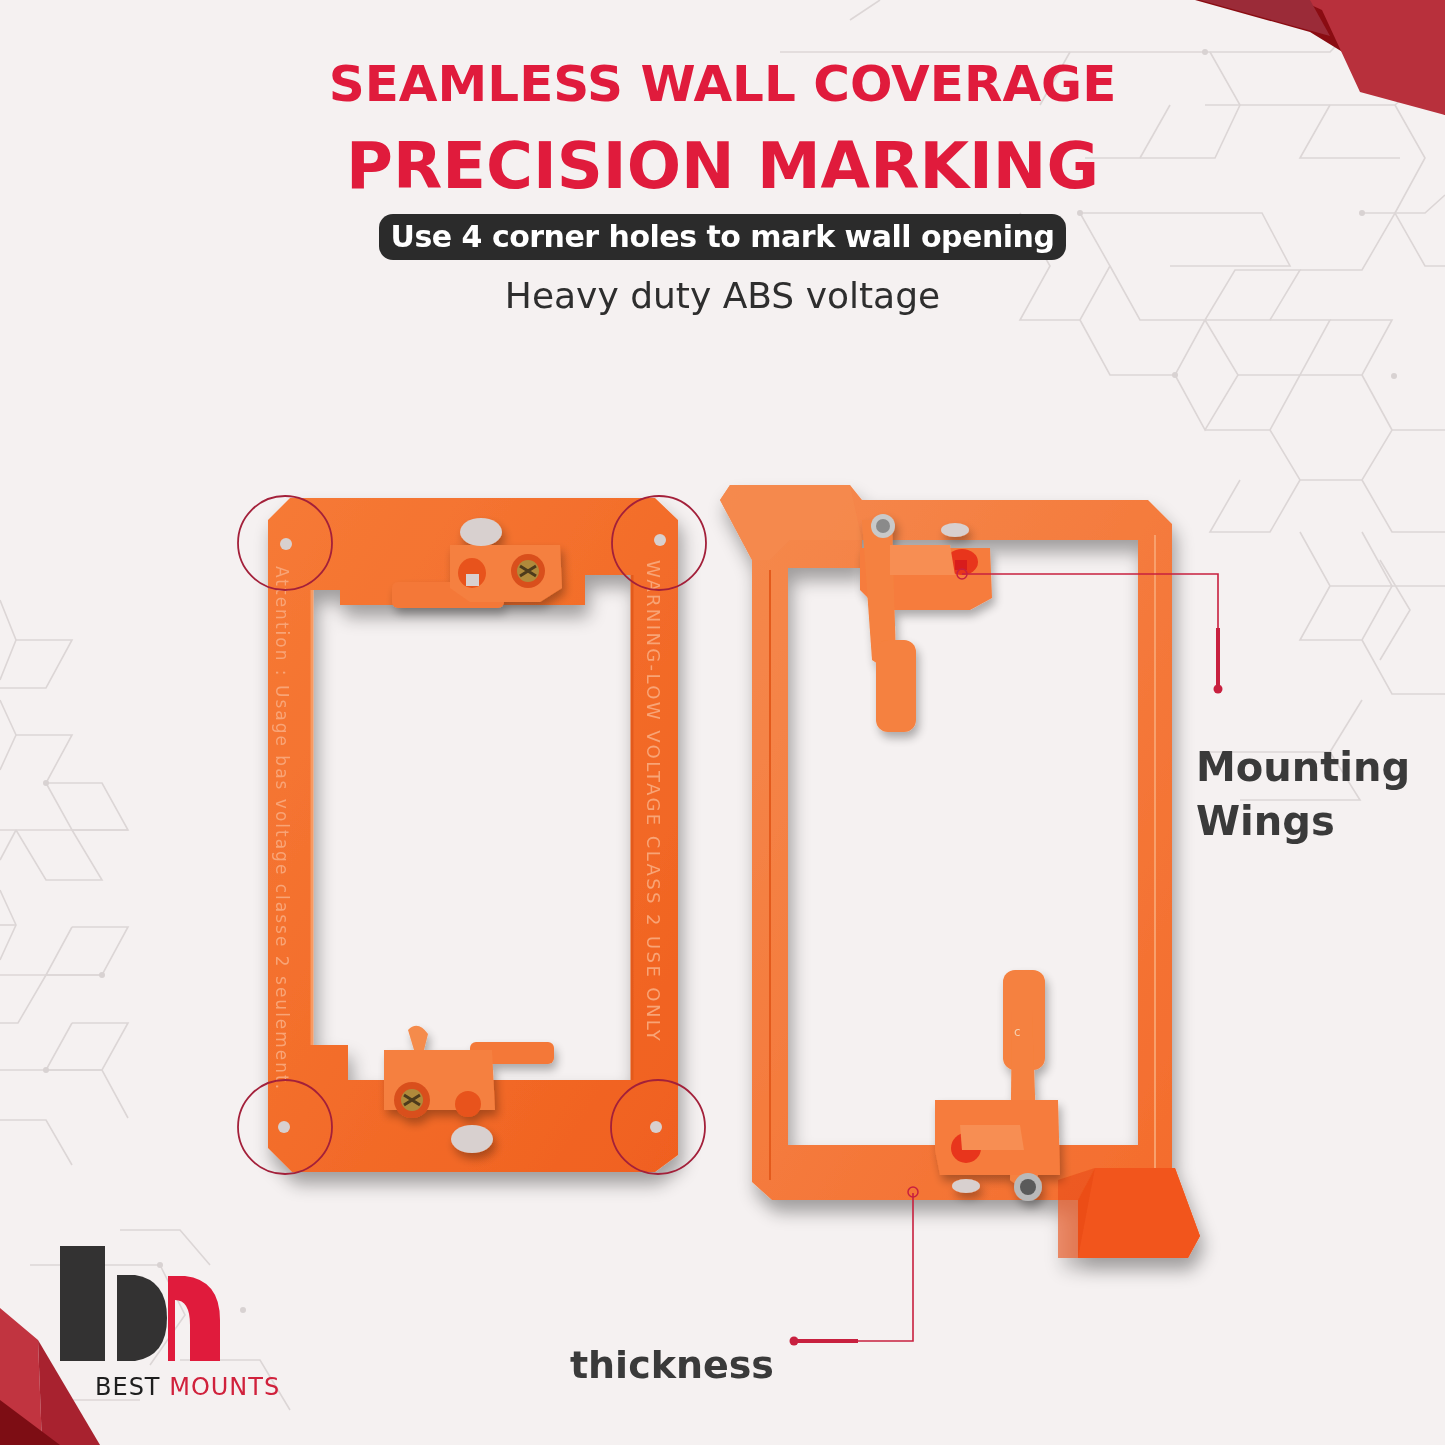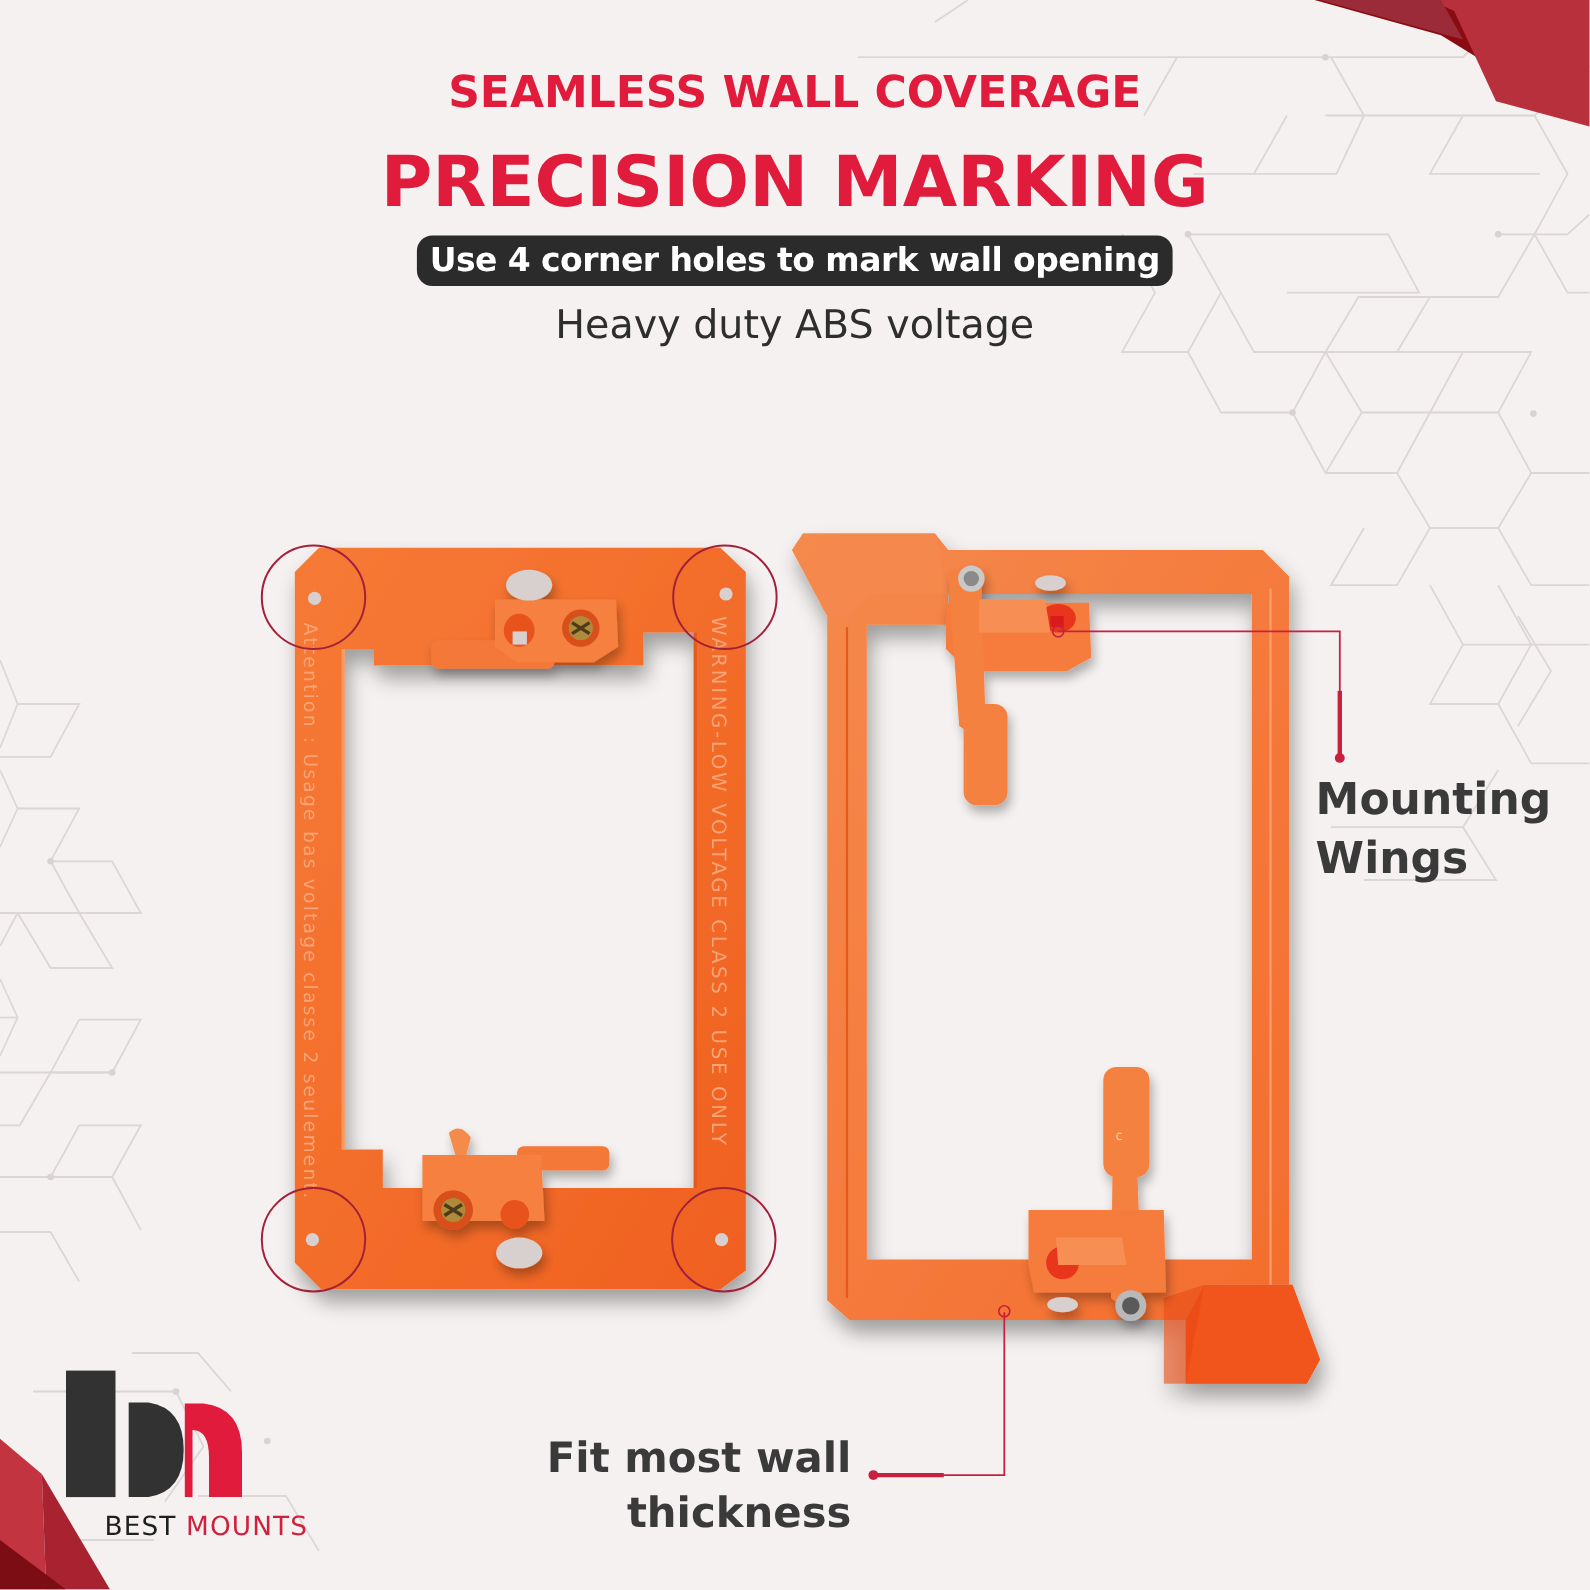--- a/index.html
+++ b/index.html
@@ -1,24 +1,24 @@
 <!DOCTYPE html>
 <html><head>
 <meta charset="utf-8">
 <style>
   html, body { margin:0; padding:0; }
   body { width:1445px; height:1445px; overflow:hidden; background:#f5f1f1; position:relative; font-family:"Liberation Sans", sans-serif; }
   .layer { position:absolute; left:0; top:0; width:1445px; height:1445px; }
   .headline { position:absolute; left:0; width:1445px; text-align:center; color:#e01b3c; font-family:"DejaVu Sans", sans-serif; font-weight:bold; letter-spacing:0px; }
-  .h1 { top:46px; font-size:40px; line-height:76px; }
+  .h1 { top:46px; font-size:50px; line-height:76px; }
   .h2 { top:128px; font-size:64px; line-height:76px; }
   .badge-wrap { position:absolute; top:214px; left:0; width:1445px; text-align:center; }
   .badge { display:inline-block; background:#2b2b2b; color:#ffffff; font-family:"DejaVu Sans", sans-serif; font-weight:bold; font-size:30px; line-height:46px; padding:0 12px; letter-spacing:-0.5px;border-radius:14px; }
   .sub { position:absolute; top:272px; left:0; width:1445px; text-align:center; color:#2e2e2e; font-family:"DejaVu Sans", sans-serif; font-size:36px; line-height:48px; font-weight:normal; }
-  .label { position:absolute; color:#3a3a3a; font-family:"DejaVu Sans", sans-serif; font-weight:bold; font-size:40px; line-height:54px; }
+  .label { position:absolute; color:#3a3a3a; font-family:"DejaVu Sans", sans-serif; font-weight:bold; font-size:40px; line-height:54px;margin-top:40px; }
   .lbl-wings { left:1196px; top:700px; text-align:left; }
   .lbl-fit { left:470px; top:1300px; width:304px; text-align:right; font-size:38px; line-height:50px; }
   .brand { position:absolute; left:55px; top:1373px; font-family:"DejaVu Sans", sans-serif; font-size:24px; letter-spacing:1px;margin-left:40px; }
   .brand .b1 { color:#1e1e1e; }
   .brand .b2 { color:#d0213c; }
 </style>
 </head>
 <body>
 
 <svg class="layer" viewBox="0 0 1445 1445" xmlns="http://www.w3.org/2000/svg">
@@ -236,21 +236,20 @@
   </g>
   <circle cx="913" cy="1192" r="5" fill="none" stroke="#c8203f" stroke-width="1.5"></circle>
   <circle cx="794" cy="1341" r="4.5" fill="#c8203f"></circle>
 </svg>
 
 <div class="label lbl-wings">
   <div>Mounting</div>
   <div>Wings</div>
 </div>
 <div class="label lbl-fit">
-  <div>Fit most wall</div>
   <div>thickness</div>
 </div>
 
 <svg class="layer" viewBox="0 0 1445 1445" xmlns="http://www.w3.org/2000/svg">
   <rect x="60" y="1246" width="45" height="115" fill="#333232"></rect>
   <path d="M117 1275 L135 1275 Q167 1280 167 1318 Q167 1356 135 1361 L117 1361 Z" fill="#333232"></path>
   <path d="M168 1276 L185 1276 Q220 1280 220 1320 L220 1361 L190 1361 L190 1325 Q190 1300 175 1300 L175 1361 L168 1361 Z" fill="#e01b3c"></path>
 </svg>
 <div class="brand">
   <span class="b1">BEST</span>

